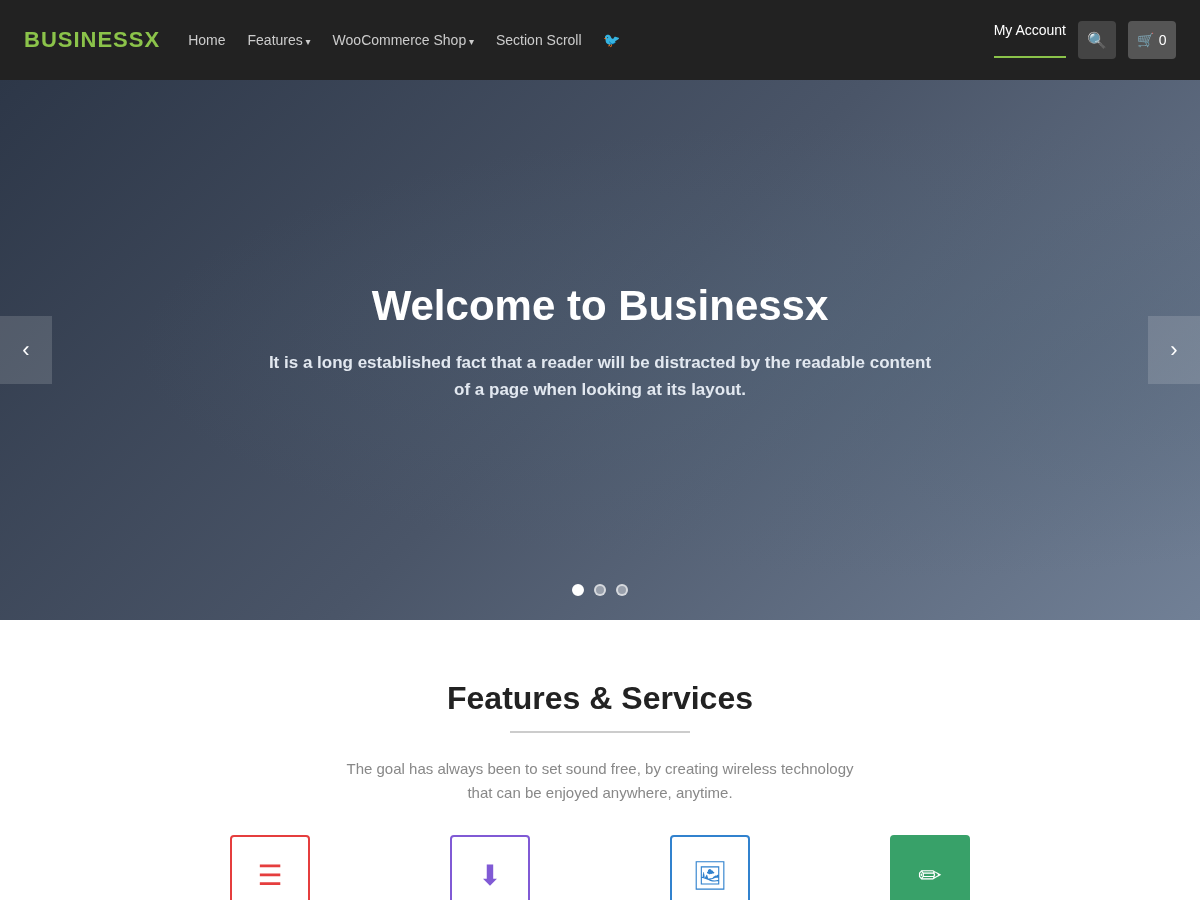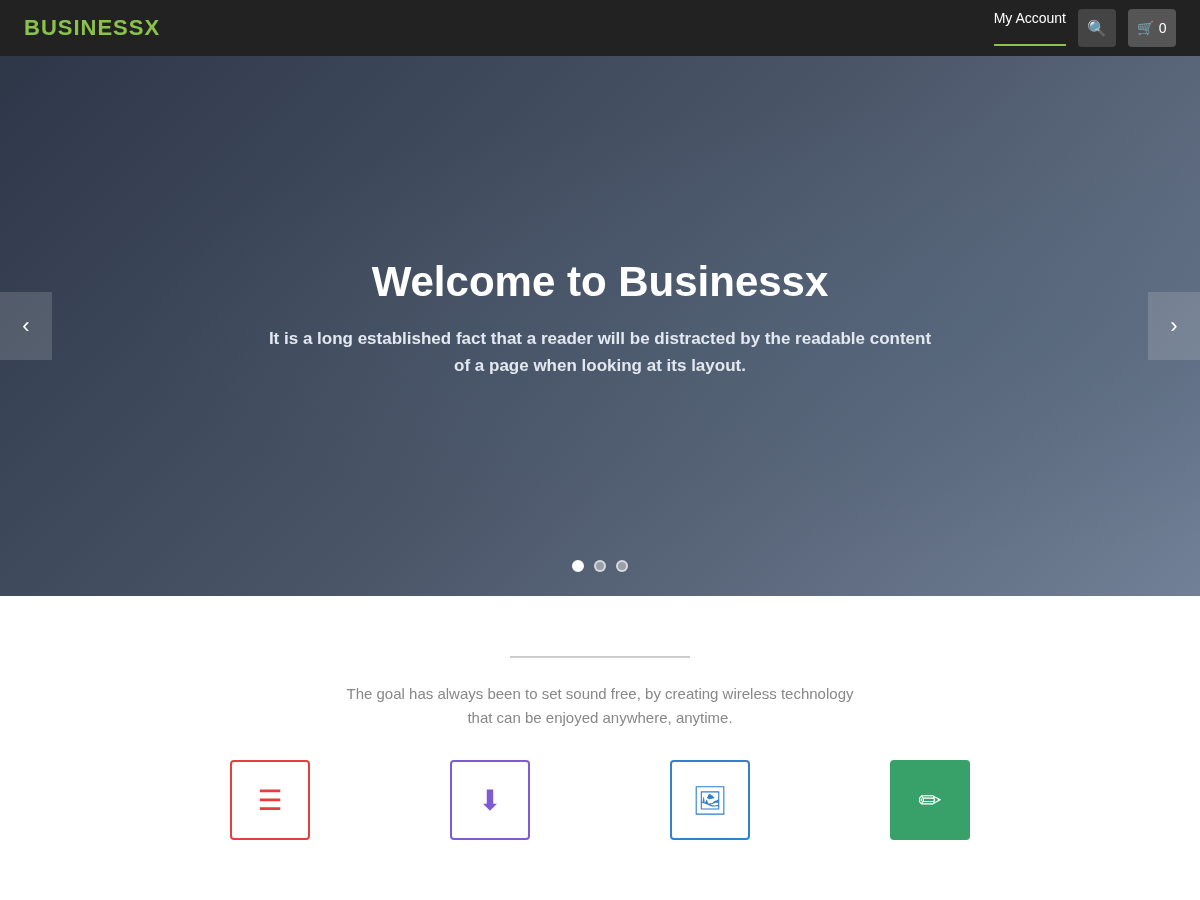--- a/index.html
+++ b/index.html
@@ -5,21 +5,21 @@
     * { margin: 0; padding: 0; box-sizing: border-box; }
     body { font-family: Arial, sans-serif; background: #fff; color: #333; }
 
     
     .navbar {
       background: #222;
       display: flex;
       align-items: center;
       justify-content: space-between;
       padding: 0 24px;
-      height: 56px;
+      height: 80px;
       position: relative;
       z-index: 100;
     }
     .navbar-left {
       display: flex;
       align-items: center;
       gap: 28px;
     }
     .logo {
       font-size: 22px;
@@ -261,20 +261,27 @@
     .feature-icon-box.green { border-color: #38a169; background: #38a169; color: #fff; }
   </style>
 </head>
 <body>
 
 <nav class="navbar">
   <div class="navbar-left">
     <div class="logo">
       <span>BUSINESS</span><span>X</span>
     </div>
+    <ul class="nav-links">
+      <li><a href="#">Home</a></li>
+      <li><a href="#" class="has-arrow">Features</a></li>
+      <li><a href="#" class="has-arrow">WooCommerce Shop</a></li>
+      <li><a href="#">Section Scroll</a></li>
+      <li><a href="#" class="nav-twitter">🐦</a></li>
+    </ul>
   </div>
   <div class="navbar-right">
     <a href="#" class="my-account">My Account</a>
     <button class="nav-icon-btn">
       <span>🔍</span>
     </button>
     <button class="cart-btn">
       <span>🛒</span>
       <span>0</span>
     </button>
@@ -301,20 +308,21 @@
   </button>
 
   <div class="hero-dots">
     <div class="dot active"></div>
     <div class="dot"></div>
     <div class="dot"></div>
   </div>
 </section>
 
 <section class="features-section">
+  <h2 class="features-title">Features &amp; Services</h2>
   <div class="features-divider"></div>
   <p class="features-subtitle">The goal has always been to set sound free, by creating wireless technology that can be enjoyed anywhere, anytime.</p>
 
   <div class="features-grid">
     <div class="feature-item">
       <div class="feature-icon-box red">
         <span>☰</span>
       </div>
 
     </div>

